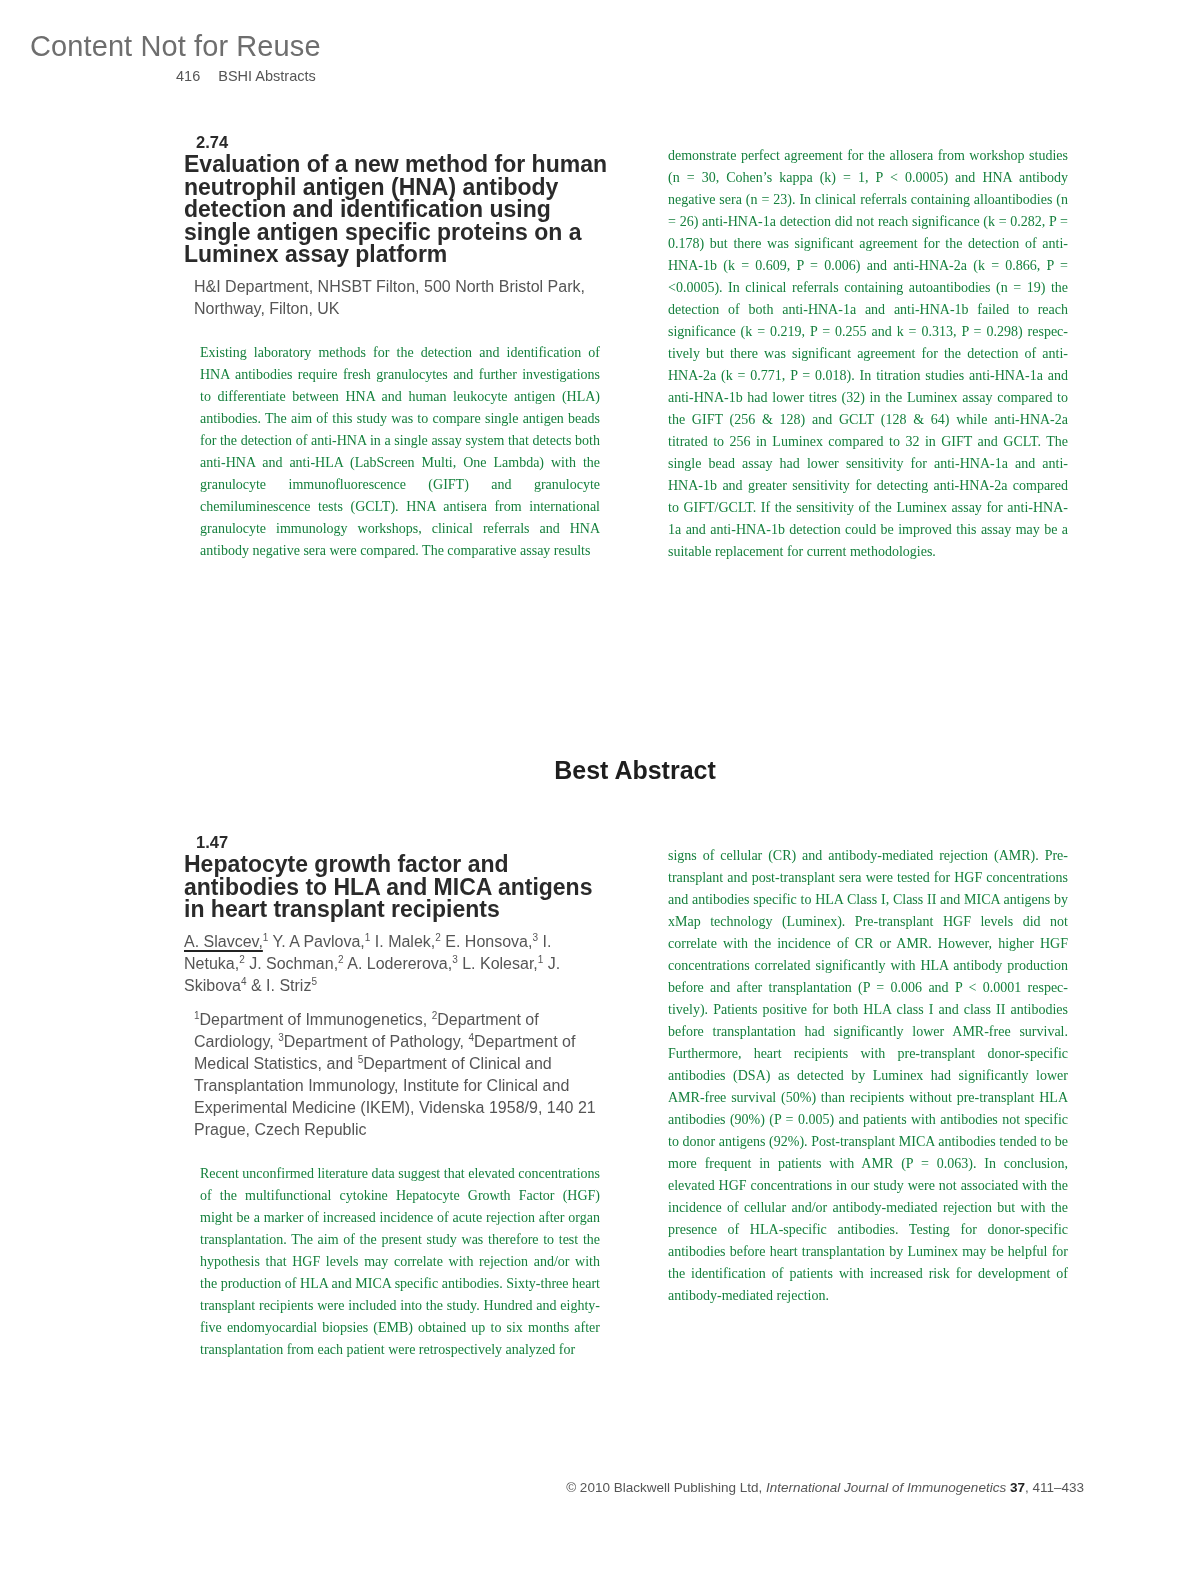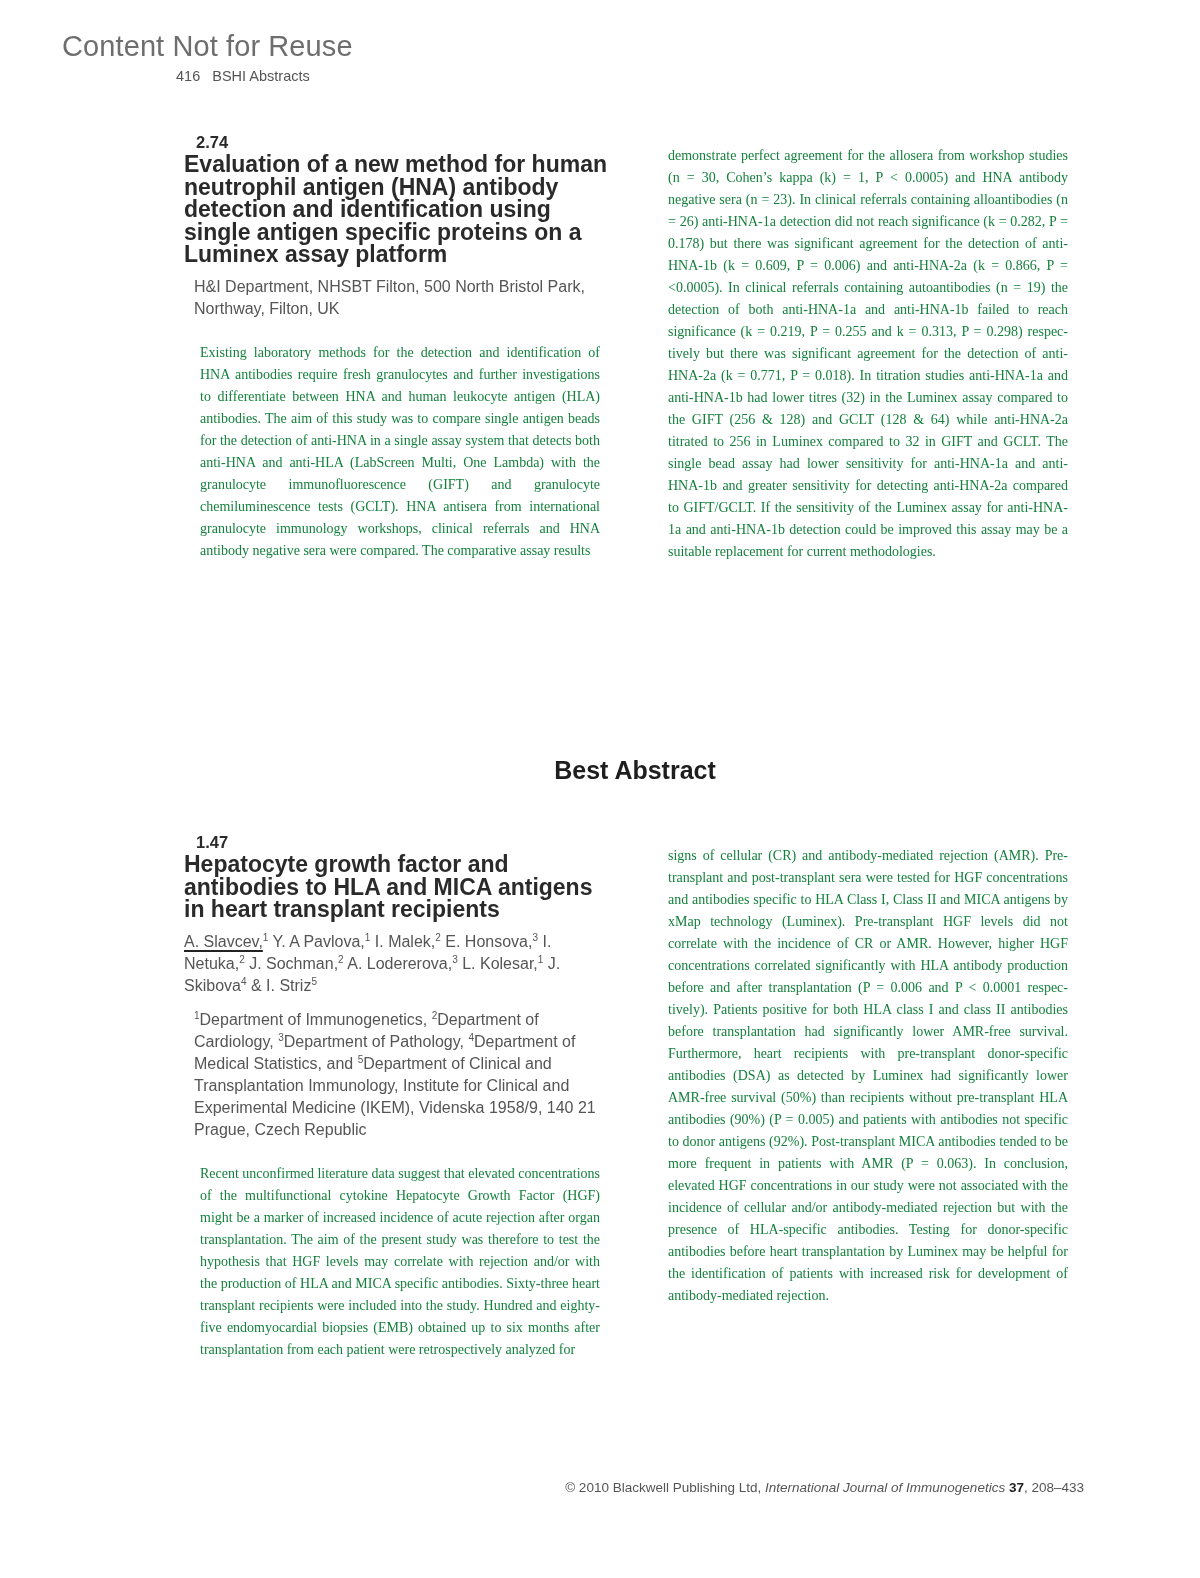--- a/index.html
+++ b/index.html
@@ -1,19 +1,19 @@
 <!DOCTYPE html>
 <html><head>
   <meta charset="utf-8">
   <style>
     html, body { margin: 0; padding: 0; background: #ffffff; }
     body { width: 1200px; height: 1578px; position: relative; overflow: hidden; color: #2a2a2a; }
-    .watermark { position: absolute; left: 30px; top: 30px; font-family: "Liberation Sans", sans-serif; font-size: 29px; color: #6e6e6e; letter-spacing: 0.1px; margin-left: 32px; }
+    .watermark { position: absolute; left: 30px; top: 30px; font-family: "Liberation Sans", sans-serif; font-size: 29px; color: #6e6e6e; letter-spacing: 0.1px; }
     .running-head { position: absolute; left: 176px; top: 68px; font-family: "Liberation Sans", sans-serif; font-size: 14.5px; color: #555; }
-    .running-head .pg { margin-right: 8px; }
+    .running-head .pg { margin-right: 14px; }
     .col { position: absolute; width: 432px; }
     .col-left { left: 184px; }
     .col-right { left: 652px; }
     .abs-num { font-family: "Liberation Sans", sans-serif; font-weight: bold; font-size: 16.5px; color: #2a2a2a; line-height: 22px; margin-left: 12px; }
     .abs-title { font-family: "Liberation Sans", sans-serif; font-weight: bold; font-size: 23px; color: #2a2a2a; line-height: 22.5px; margin: 0 0 10px 0; }
     .authors { font-family: "Liberation Sans", sans-serif; font-size: 16px; color: #555; line-height: 22px; margin: 0 0 12px 0; }
     .authors .presenter { text-decoration: underline; text-decoration-color: #222; text-decoration-thickness: 2px; text-underline-offset: 3px; }
     .authors sup, .affil sup { font-size: 10px; line-height: 0; }
     .affil { font-family: "Liberation Sans", sans-serif; font-size: 16px; color: #555; line-height: 22px; margin: 0 0 22px 10px; }
     .body-text { font-family: "Liberation Serif", serif; font-size: 14px; color: #15803d; line-height: 22px; text-align: justify; margin: 16px; hyphens: manual; }
@@ -51,14 +51,14 @@
   <p class="affil"><sup>1</sup><span>Department of Immunogenetics, </span><sup>2</sup><span>Department of Cardiology, </span><sup>3</sup><span>Department of Pathology, </span><sup>4</sup><span>Department of Medical Statistics, and </span><sup>5</sup><span>Department of Clinical and Transplantation Immunology, Institute for Clinical and Experimental Medicine (IKEM), Videnska 1958/9, 140 21 Prague, Czech Republic</span></p>
   <p class="body-text">Recent unconfirmed literature data suggest that ele­vated concentrations of the multifunctional cytokine Hepatocyte Growth Factor (HGF) might be a marker of increased incidence of acute rejection after organ transplantation. The aim of the present study was therefore to test the hypothesis that HGF levels may correlate with rejection and/or with the production of HLA and MICA specific antibodies. Sixty-three heart transplant recipients were included into the study. Hundred and eighty-five endomyocardial biopsies (EMB) obtained up to six months after transplantation from each patient were retrospectively analyzed for</p>
 </div>
 <div class="col col-right" style="top:829px;">
   <p class="body-text">signs of cellular (CR) and antibody-mediated rejection (AMR). Pre-transplant and post-transplant sera were tested for HGF concentrations and antibodies specific to HLA Class I, Class II and MICA antigens by xMap technology (Luminex). Pre-transplant HGF levels did not correlate with the incidence of CR or AMR. How­ever, higher HGF concentrations correlated signifi­cantly with HLA antibody production before and after transplantation (P = 0.006 and P &lt; 0.0001 respec­tively). Patients positive for both HLA class I and class II antibodies before transplantation had significantly lower AMR-free survival. Furthermore, heart recipi­ents with pre-transplant donor-specific antibodies (DSA) as detected by Luminex had significantly lower AMR-free survival (50%) than recipients without pre-transplant HLA antibodies (90%) (P = 0.005) and patients with antibodies not specific to donor antigens (92%). Post-transplant MICA antibodies tended to be more frequent in patients with AMR (P = 0.063). In conclusion, elevated HGF concentrations in our study were not associated with the incidence of cellular and/or antibody-mediated rejection but with the presence of HLA-specific antibodies. Testing for donor-specific antibodies before heart transplantation by Luminex may be helpful for the identification of patients with increased risk for development of antibody-mediated rejection.</p>
 </div>
 
 <div class="footer">
   <span>© 2010 Blackwell Publishing Ltd,</span>
   <i>International Journal of Immunogenetics</i>
-  <b>37</b><span>, 208–433</span>
+  <b>37</b><span>, 411–433</span>
 </div>
 
 </body></html>

